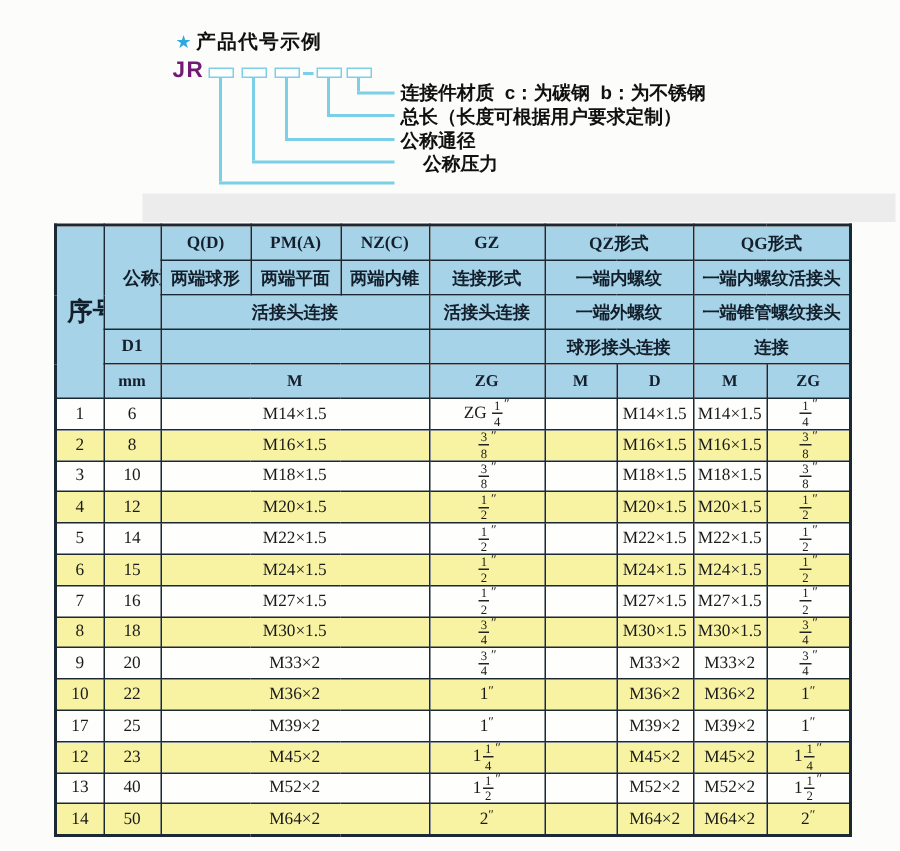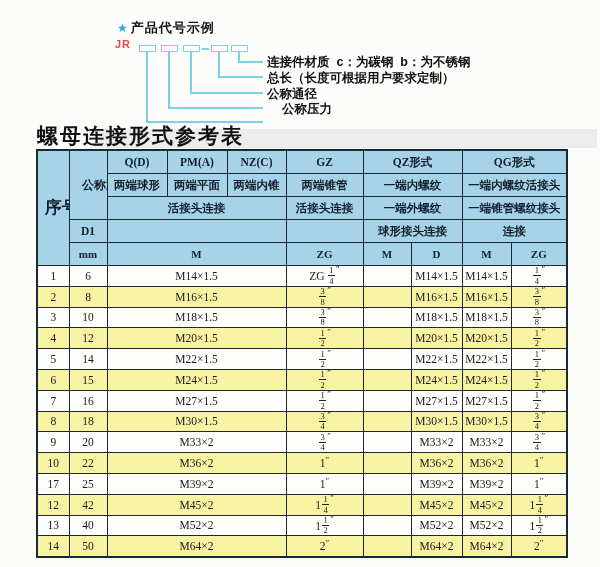--- a/index.html
+++ b/index.html
@@ -5,21 +5,21 @@
   html,body{margin:0;padding:0;}
   .page{
     position:relative; width:600px; height:567px;
     background:#fcfcfa; overflow:hidden;
     font-family:"Liberation Sans","DejaVu Sans",sans-serif;
   }
   
   .diagram{position:absolute; left:0; top:0; width:600px; height:130px;}
   .diagram-heading{position:absolute; left:117px; top:19px; font-size:13px; font-weight:bold; color:#111; letter-spacing:1px;}
   .diagram-heading .star{color:#2ea9dc; margin-right:2px; font-size:12px;}
-  .code-prefix{position:absolute; left:115px; top:38px; font-size:11px; font-weight:bold; color:#ef4444; letter-spacing:1px;}
+  .code-prefix{position:absolute; left:115px; top:38px; font-size:15px; font-weight:bold; color:#701a75; letter-spacing:1px;}
   .code-box{position:absolute; top:45px; width:15px; height:5px; border:1.5px solid #7bcfe6; background:#fff;}
   .code-dash{position:absolute; top:48px; width:7px; height:1.5px; background:#7bcfe6;}
   .cline{position:absolute; background:#7bcfe6;}
   .vline{width:1.5px;}
   .hline{height:1.5px;}
   .diagram-label{position:absolute; left:267px; font-size:12.5px; font-weight:bold; color:#111; white-space:pre;}
   
   .gray-band{position:absolute; left:95px; top:129px; width:502px; height:19px; background:#ececec;}
   .page-title{
     position:absolute; left:37px; top:122px; margin:0;
@@ -81,21 +81,20 @@
     <span class="cline hline" style="left:168px; top:107px; width:95px;"></span>
     <span class="cline hline" style="left:146px; top:121px; width:117px;"></span>
 
     <div class="diagram-label" style="top:70px;">总长（长度可根据用户要求定制）</div>
     <div class="diagram-label" style="top:54px;">连接件材质  c：为碳钢  b：为不锈钢</div>
     <div class="diagram-label" style="top:86px;">公称通径</div>
     <div class="diagram-label" style="top:101px;margin-left:15px;">公称压力</div>
   </div>
 
   <div class="gray-band"></div>
-  <h1 class="page-title">螺母连接形式参考表</h1>
 
   <table class="ref">
     <colgroup>
       <col style="width:32px">
         <col style="width:38px">
       <col style="width:60px">
         <col style="width:60px">
         <col style="width:59px">
       <col style="width:77px">
       <col style="width:48px">
@@ -115,21 +114,21 @@
         <th>PM(A)</th>
         <th>NZ(C)</th>
         <th>GZ</th>
         <th colspan="2">QZ形式</th>
         <th colspan="2">QG形式</th>
       </tr>
       <tr>
         <th>两端球形</th>
         <th>两端平面</th>
         <th>两端内锥</th>
-        <th>两端锥管</th>
+        <th>连接形式</th>
         <th colspan="2">一端内螺纹</th>
         <th colspan="2">一端内螺纹活接头</th>
       </tr>
       <tr>
         <th colspan="3">活接头连接</th>
         <th>活接头连接</th>
         <th colspan="2">一端外螺纹</th>
         <th colspan="2">一端锥管螺纹接头</th>
       </tr>
       <tr>
@@ -255,21 +254,21 @@
           <td>25</td>
           <td colspan="3">M39×2</td>
           <td><span>1</span><span class="inch">″</span></td>
           <td></td>
           <td>M39×2</td>
           <td>M39×2</td>
           <td><span>1</span><span class="inch">″</span></td>
         </tr>
         <tr class="alt">
           <td>12</td>
-          <td>42</td>
+          <td>23</td>
           <td colspan="3">M45×2</td>
           <td><span class="whole">1</span><span class="frac"><span class="fn">1</span><span class="fd">4</span></span><span class="inch">″</span></td>
           <td></td>
           <td>M45×2</td>
           <td>M45×2</td>
           <td><span class="whole">1</span><span class="frac"><span class="fn">1</span><span class="fd">4</span></span><span class="inch">″</span></td>
         </tr>
         <tr>
           <td>13</td>
           <td>40</td>

